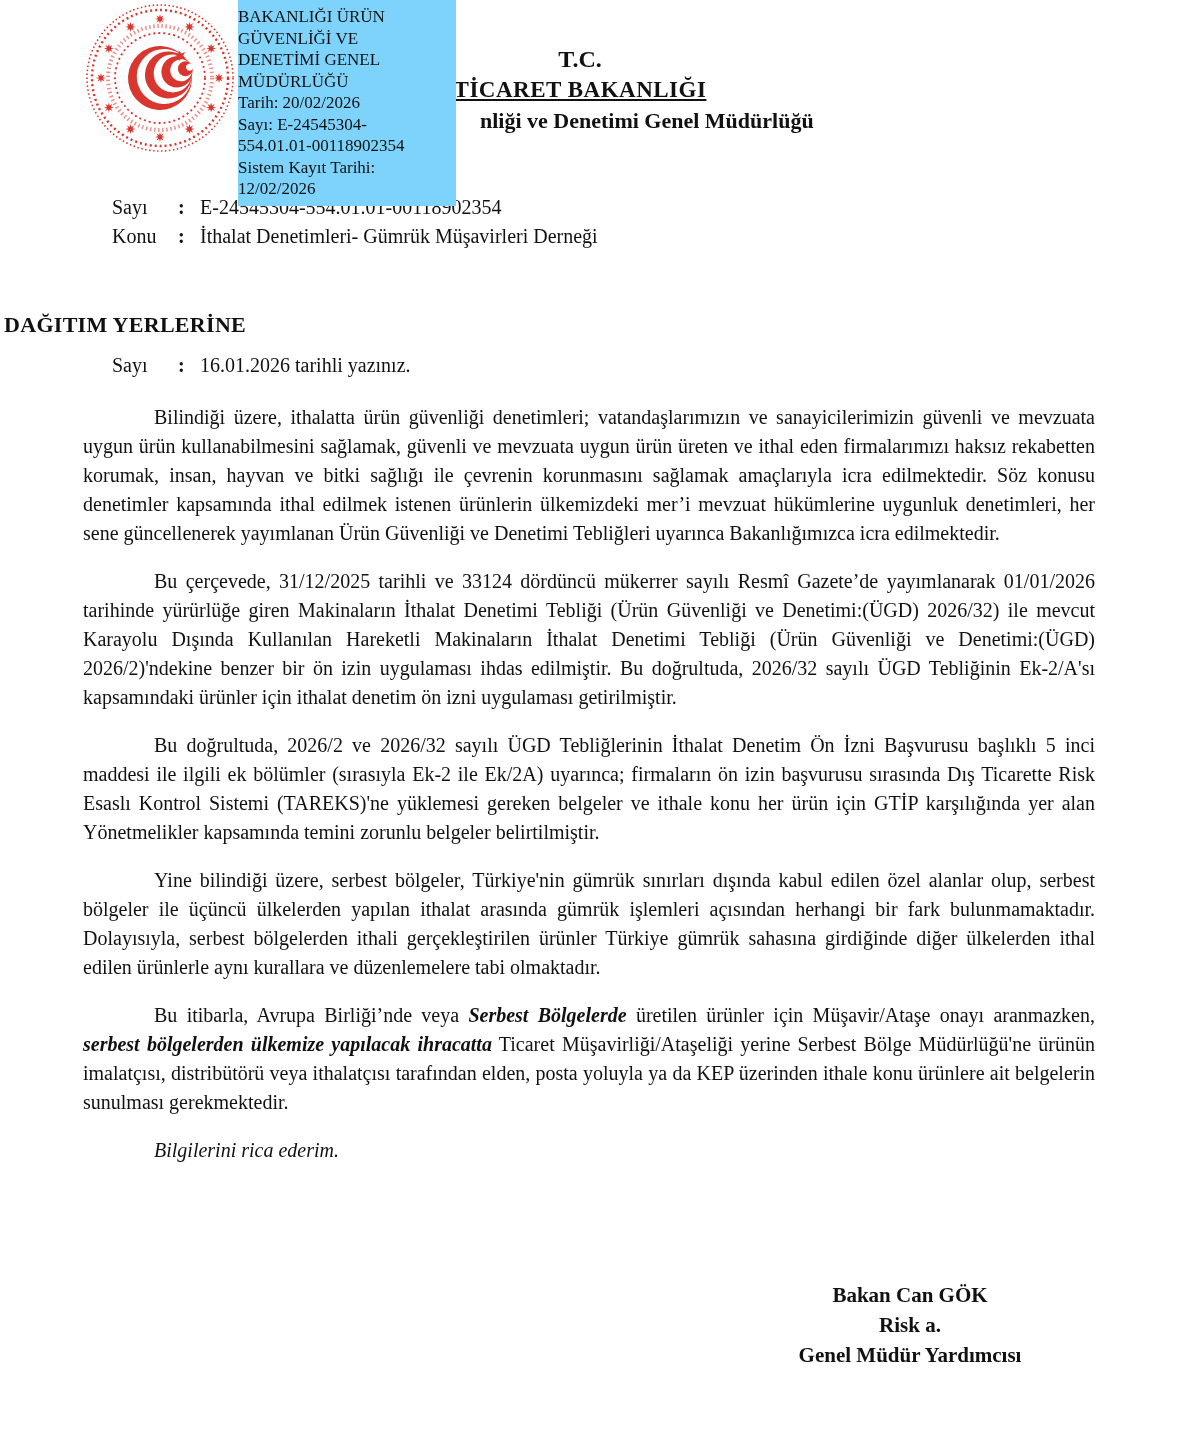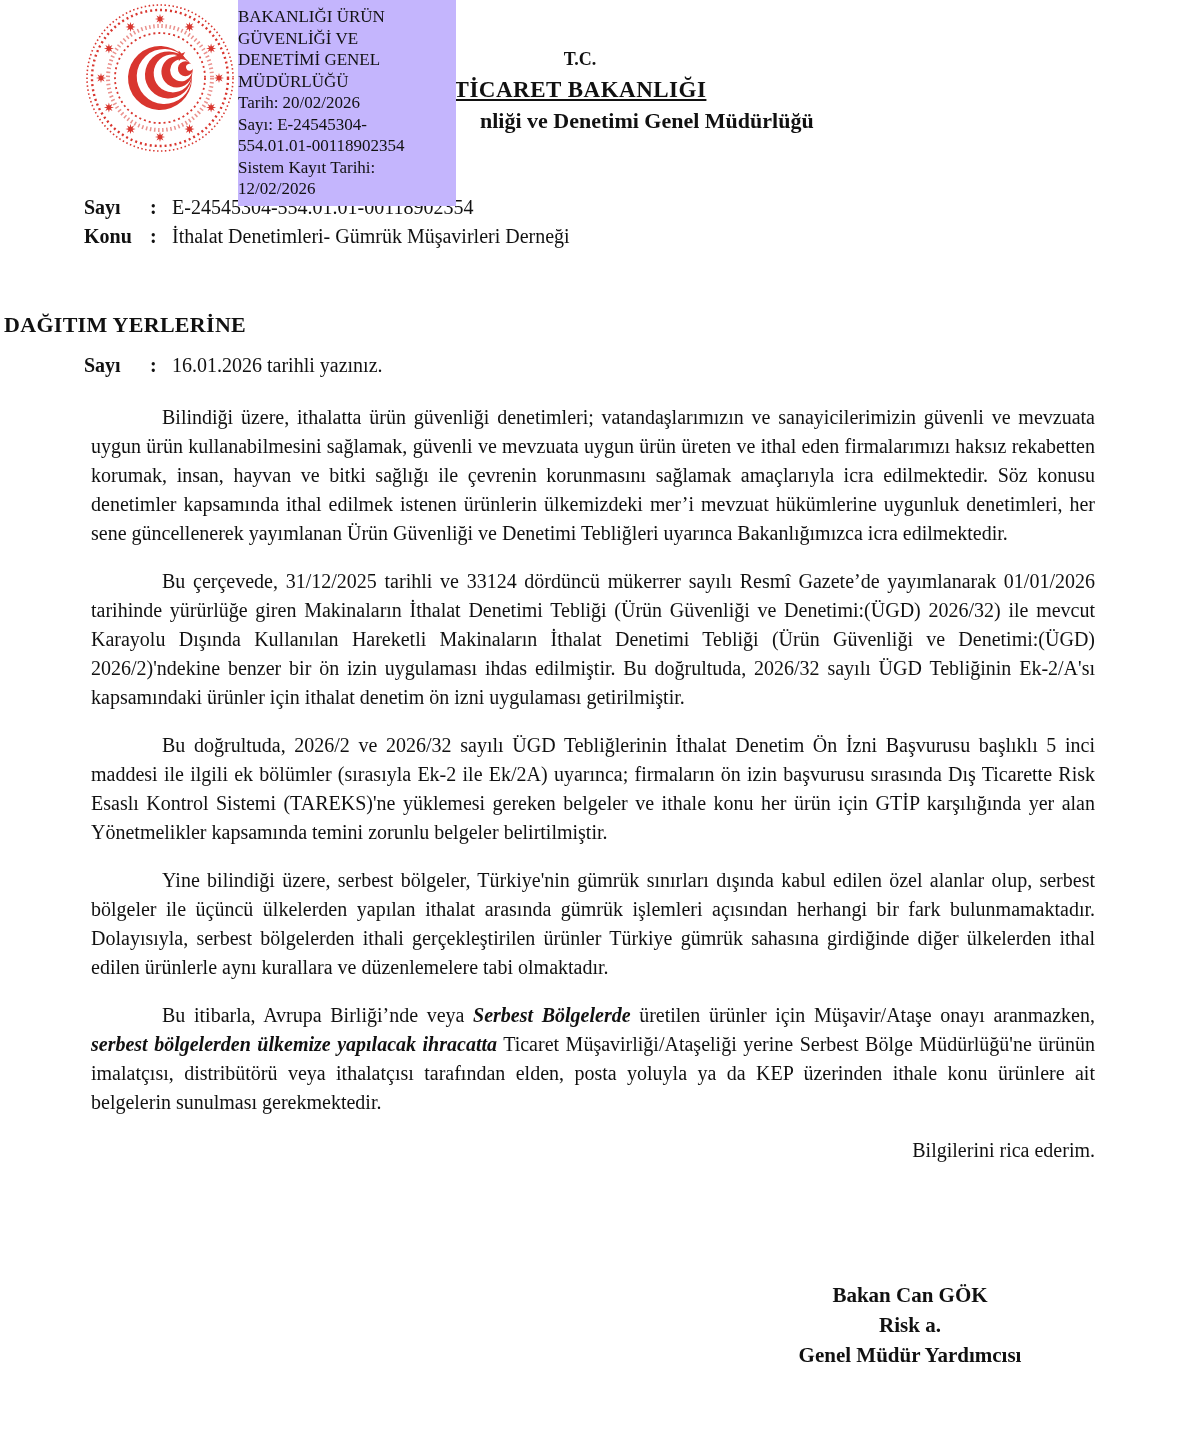--- a/index.html
+++ b/index.html
@@ -8,57 +8,57 @@
     width:1178px;height:1440px;
     background:#ffffff;
     font-family:"Liberation Serif","DejaVu Serif",serif;
     color:#111;
     overflow:hidden;
   }
   
   .emblem{position:absolute;left:84px;top:2px;width:152px;height:152px;}
   .estamp{
     position:absolute;left:238px;top:0;width:218px;height:206px;
-    background:#c4b5fd;z-index:5;
+    background:#7dd3fc;z-index:5;
     font-size:17px;line-height:21.5px;
     padding-top:6px;box-sizing:border-box;
     white-space:pre-line;
   }
   .center-head{
     position:absolute;left:0;top:44px;width:1160px;
     text-align:center;font-weight:bold;z-index:1;
   }
-  .center-head .tc{font-size:18px;line-height:30px;}
+  .center-head .tc{font-size:24px;line-height:30px;}
   .center-head .ministry{font-size:23px;line-height:32px;letter-spacing:.5px;text-decoration:underline;}
   .head-line3{
     position:absolute;left:480px;top:108px;
     font-weight:bold;font-size:22px;z-index:1;
   }
   
   .ref-block{position:absolute;left:84px;top:193px;z-index:1;font-size:20px;line-height:29px;}
   .ref-row{display:flex;align-items:flex-start;}
-  .ref-label{width:66px;font-weight:bold;flex:0 0 66px;}
+  .ref-label{width:66px;font-weight:normal;flex:0 0 66px;margin-left:28px;}
   .ref-colon{width:22px;flex:0 0 22px;font-weight:bold;}
   .ref-value{max-width:430px;}
   .ilgi-block{position:absolute;left:84px;top:351px;font-size:20px;line-height:29px;}
   .ilgi-block .ref-colon{font-weight:bold;}
   
   .doc-title{
     position:absolute;left:4px;top:312px;width:1178px;
     text-align:left;font-weight:bold;font-size:22px;letter-spacing:.3px;
   }
   
   .body-text{
     position:absolute;left:83px;top:403px;width:1012px;
     font-size:20px;line-height:29px;text-align:justify;
   }
-  .body-text p.para{margin:0 0 19px 8px;text-indent:71px;}
+  .body-text p.para{margin:0 0 19px 0;text-indent:71px;}
   .body-text .it{}
   .body-text .bi{font-style:italic;font-weight:bold;font-family:Liberation Serif, serif;}
-  .closing{margin-top:1px;text-indent:71px;text-align:right;}
+  .closing{margin-top:1px;text-indent:71px;text-align:left;font-style:italic;}
   
   .signature{
     position:absolute;left:757px;top:1280px;width:306px;
     text-align:center;font-weight:bold;font-size:21px;line-height:30px;z-index:1;
   }
 </style>
 </head>
 <body>
 
 <div class="page">

